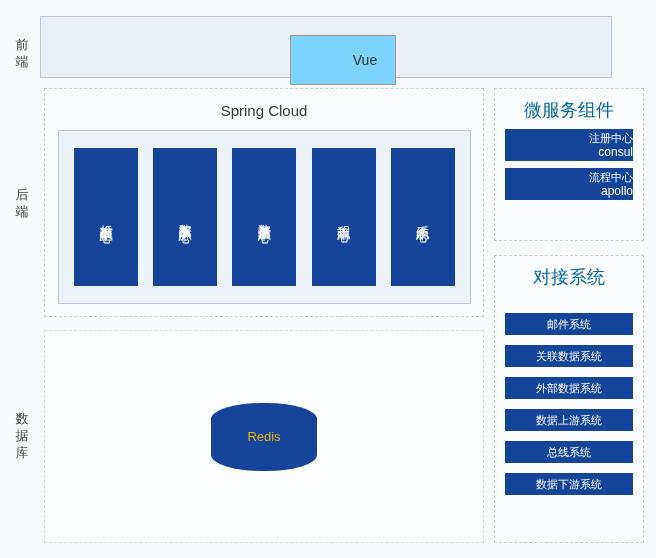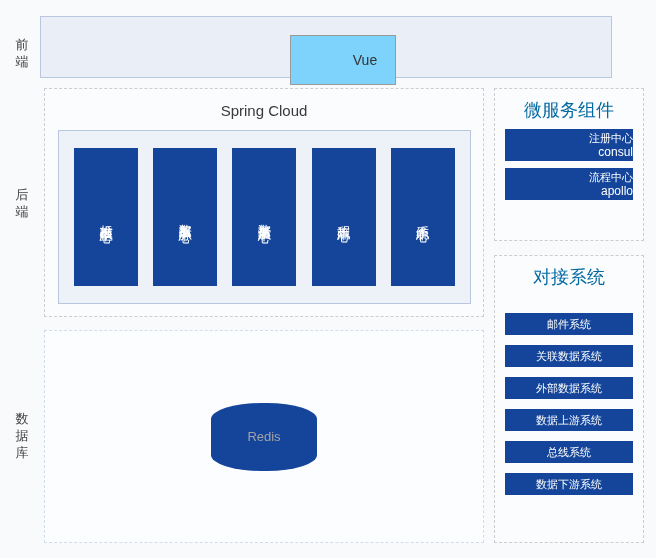--- a/index.html
+++ b/index.html
@@ -204,21 +204,21 @@
     justify-content: space-evenly;
   }
   .cylinder {
     width: 106px;
     height: 68px;
     background: #14459a;
     border-radius: 50px / 16px;
     display: flex;
     align-items: center;
     justify-content: center;
-    color: #a3a3a3;
+    color: #eab308;
     font-size: 13px;
   }
 </style>
 </head>
 <body>
 
 <div class="page">
 
   <div class="row-label" style="top:36px;">
     <span>前</span>

